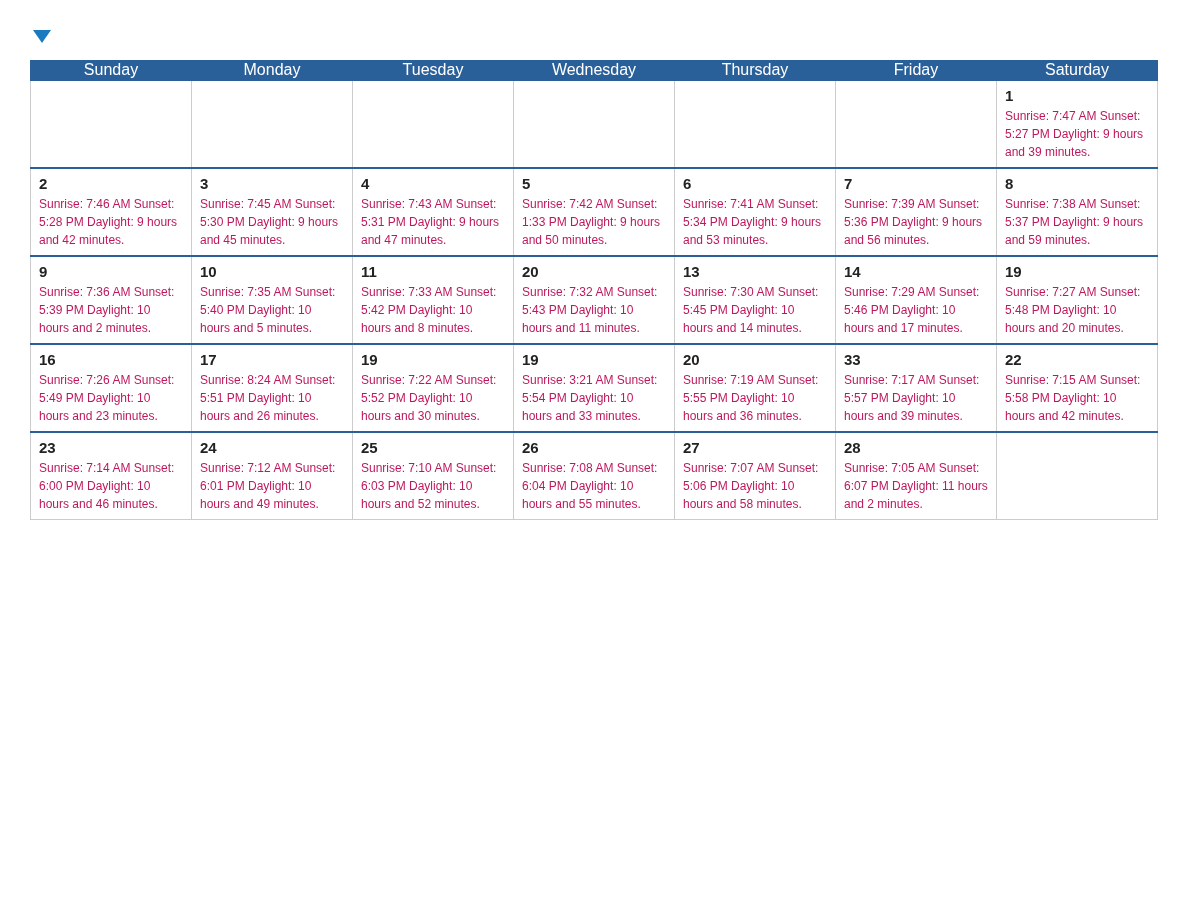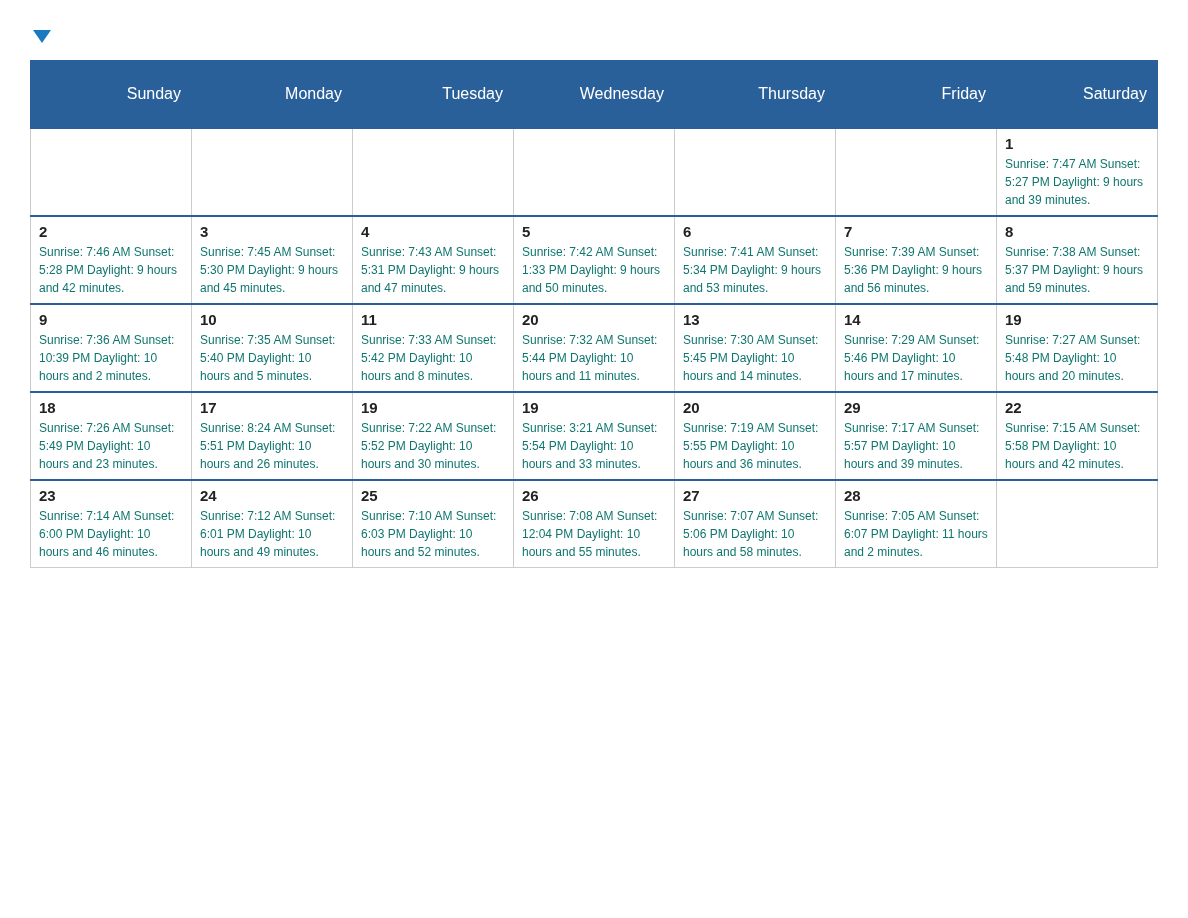--- a/index.html
+++ b/index.html
@@ -38,22 +38,22 @@
     .calendar {
       width: 100%;
       border-collapse: collapse;
       margin-top: 10px;
     }
     .calendar th {
       background-color: #2a6099;
       color: #fff;
       font-size: 16px;
       font-weight: normal;
-      padding: 24px 10px;
-      text-align: right;
+      padding: 0 10px;
+      text-align: center;
       border: 1px solid #2a6099;
     }
     .calendar td {
       vertical-align: top;
       padding: 6px 8px;
       border: 1px solid #ccc;
       width: 14.28%;
       min-height: 110px;
       font-size: 12.5px;
       color: #333;
@@ -67,21 +67,21 @@
     }
     .day-number {
       font-size: 15px;
       font-weight: bold;
       color: #222;
       display: block;
       margin-bottom: 3px;
     }
     .day-info {
       font-size: 12px;
-      color: #0f766e;
+      color: #be185d;
       line-height: 1.5;
     }
     .empty-cell {
       background: #f5f5f5;
     }
     .logo-text-general {
       font-size: 30px;
       font-weight: bold;
       color: #333;
       letter-spacing: -1px;
@@ -193,42 +193,42 @@
           <div class="day-info">Sunrise: 7:38 AM
 Sunset: 5:37 PM
 Daylight: 9 hours
 and 59 minutes.</div>
         </td>
       </tr>
       <tr>
         <td>
           <span class="day-number">9</span>
           <div class="day-info">Sunrise: 7:36 AM
-Sunset: 10:39 PM
+Sunset: 5:39 PM
 Daylight: 10 hours
 and 2 minutes.</div>
         </td>
         <td>
           <span class="day-number">10</span>
           <div class="day-info">Sunrise: 7:35 AM
 Sunset: 5:40 PM
 Daylight: 10 hours
 and 5 minutes.</div>
         </td>
         <td>
           <span class="day-number">11</span>
           <div class="day-info">Sunrise: 7:33 AM
 Sunset: 5:42 PM
 Daylight: 10 hours
 and 8 minutes.</div>
         </td>
         <td>
           <span class="day-number">20</span>
           <div class="day-info">Sunrise: 7:32 AM
-Sunset: 5:44 PM
+Sunset: 5:43 PM
 Daylight: 10 hours
 and 11 minutes.</div>
         </td>
         <td>
           <span class="day-number">13</span>
           <div class="day-info">Sunrise: 7:30 AM
 Sunset: 5:45 PM
 Daylight: 10 hours
 and 14 minutes.</div>
         </td>
@@ -242,21 +242,21 @@
         <td>
           <span class="day-number">19</span>
           <div class="day-info">Sunrise: 7:27 AM
 Sunset: 5:48 PM
 Daylight: 10 hours
 and 20 minutes.</div>
         </td>
       </tr>
       <tr>
         <td>
-          <span class="day-number">18</span>
+          <span class="day-number">16</span>
           <div class="day-info">Sunrise: 7:26 AM
 Sunset: 5:49 PM
 Daylight: 10 hours
 and 23 minutes.</div>
         </td>
         <td>
           <span class="day-number">17</span>
           <div class="day-info">Sunrise: 8:24 AM
 Sunset: 5:51 PM
 Daylight: 10 hours
@@ -277,21 +277,21 @@
 and 33 minutes.</div>
         </td>
         <td>
           <span class="day-number">20</span>
           <div class="day-info">Sunrise: 7:19 AM
 Sunset: 5:55 PM
 Daylight: 10 hours
 and 36 minutes.</div>
         </td>
         <td>
-          <span class="day-number">29</span>
+          <span class="day-number">33</span>
           <div class="day-info">Sunrise: 7:17 AM
 Sunset: 5:57 PM
 Daylight: 10 hours
 and 39 minutes.</div>
         </td>
         <td>
           <span class="day-number">22</span>
           <div class="day-info">Sunrise: 7:15 AM
 Sunset: 5:58 PM
 Daylight: 10 hours
@@ -316,21 +316,21 @@
         <td>
           <span class="day-number">25</span>
           <div class="day-info">Sunrise: 7:10 AM
 Sunset: 6:03 PM
 Daylight: 10 hours
 and 52 minutes.</div>
         </td>
         <td>
           <span class="day-number">26</span>
           <div class="day-info">Sunrise: 7:08 AM
-Sunset: 12:04 PM
+Sunset: 6:04 PM
 Daylight: 10 hours
 and 55 minutes.</div>
         </td>
         <td>
           <span class="day-number">27</span>
           <div class="day-info">Sunrise: 7:07 AM
 Sunset: 5:06 PM
 Daylight: 10 hours
 and 58 minutes.</div>
         </td>

